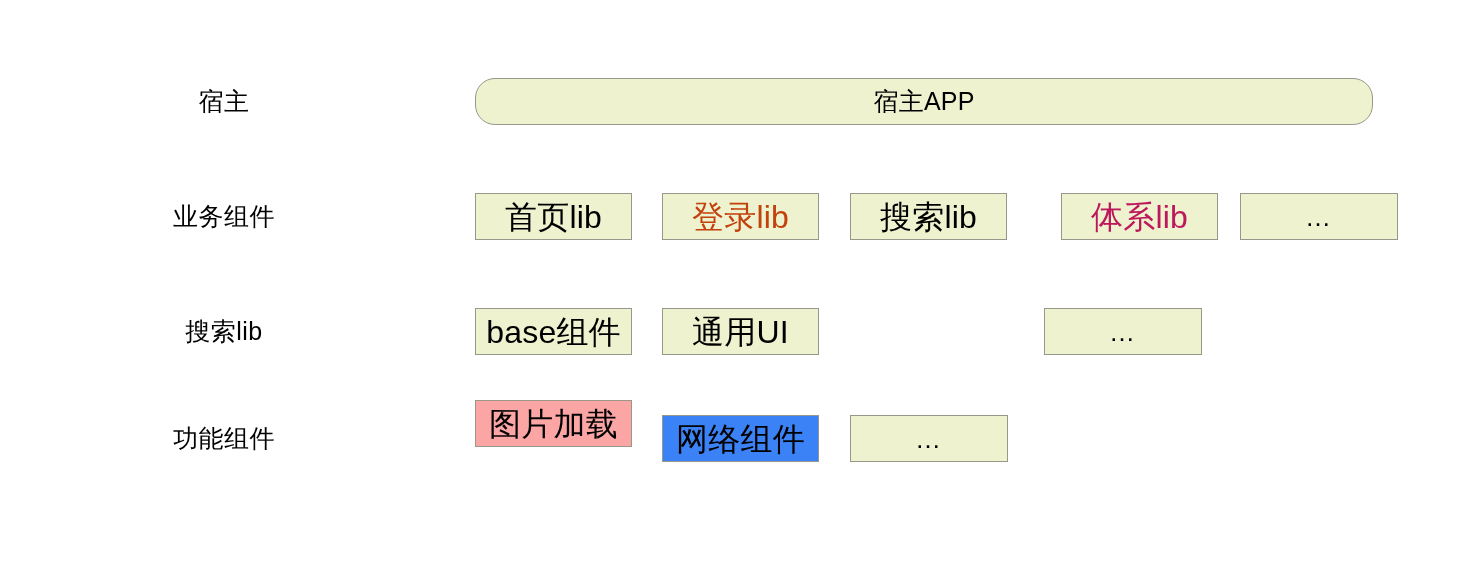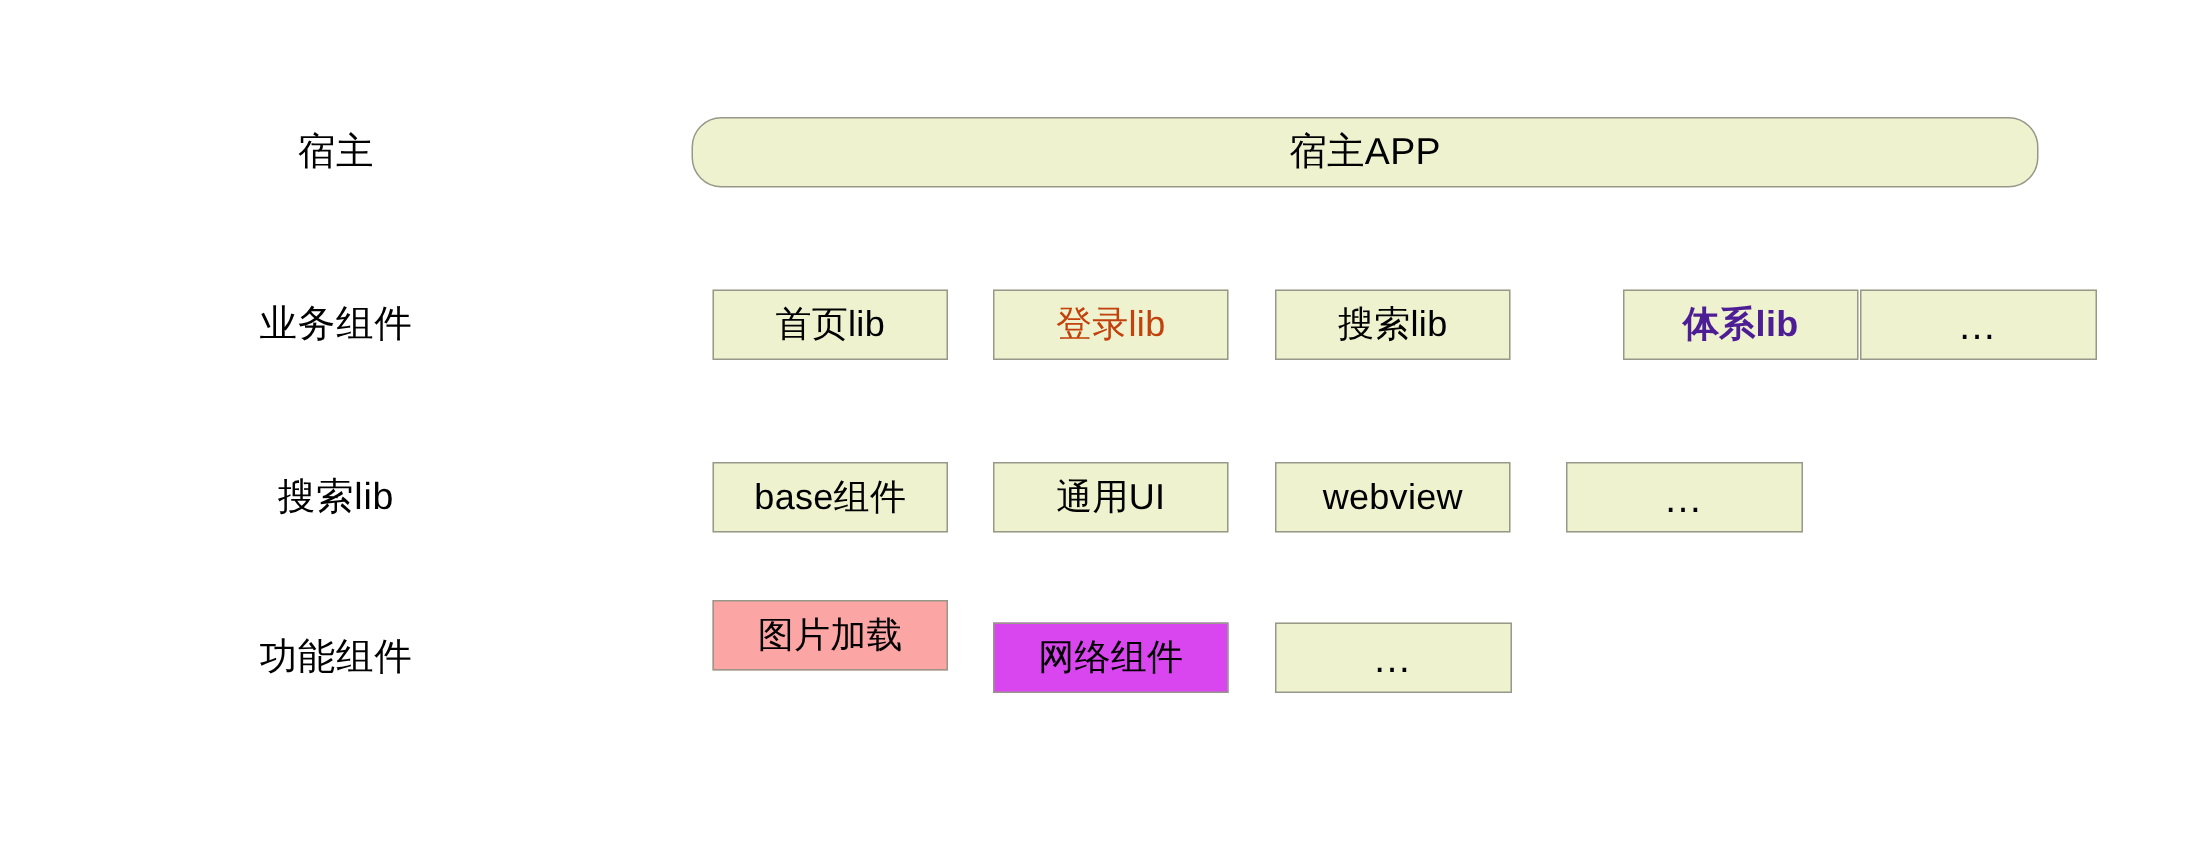--- a/index.html
+++ b/index.html
@@ -31,48 +31,47 @@
     letter-spacing: 0.5px;
   }
   .node-box {
     position: absolute;
     box-sizing: border-box;
     background: #eef2ce;
     border: 1px solid #97978a;
     display: flex;
     align-items: center;
     justify-content: center;
-    font-size: 24px;
+    font-size: 32px;
     line-height: 1;
     color: #000000;
     white-space: nowrap;
     letter-spacing: 0.2px;
   }
   .node-box.ellipsis {
     font-size: 26px;
     letter-spacing: 2px;
   }
   .node-box.banner {
     font-size: 25px;
   }
 </style>
 </head>
 <body>
 
 <div id="diagram" style="background: rgb(255, 255, 255);">
     <div class="tier-label" style="left: 0px; width: 356px; top: 78px; height: 47px;">宿主</div>
-    <div class="node-box banner" style="left: 415px; top: 78px; width: 898px; height: 47px; background: rgb(238, 242, 206); border-color: rgb(151, 151, 138); color: rgb(0, 0, 0); border-radius: 20px;">宿主APP</div>
+    <div class="node-box banner" style="left: 429px; top: 78px; width: 898px; height: 47px; background: rgb(238, 242, 206); border-color: rgb(151, 151, 138); color: rgb(0, 0, 0); border-radius: 20px;">宿主APP</div>
     <div class="tier-label" style="left: 0px; width: 356px; top: 193px; height: 47px;">业务组件</div>
     <div class="node-box" style="left: 429px; top: 193px; width: 157px; height: 47px; background: rgb(238, 242, 206); border-color: rgb(151, 151, 138); color: rgb(0, 0, 0);">首页lib</div>
     <div class="node-box" style="left: 616px; top: 193px; width: 157px; height: 47px; background: rgb(238, 242, 206); border-color: rgb(151, 151, 138); color: #c2410c;">登录lib</div>
     <div class="node-box" style="left: 804px; top: 193px; width: 157px; height: 47px; background: rgb(238, 242, 206); border-color: rgb(151, 151, 138); color: rgb(0, 0, 0);">搜索lib</div>
-    <div class="node-box" style="left: 1036px; top: 193px; width: 157px; height: 47px; background: rgb(238, 242, 206); border-color: rgb(151, 151, 138); color: #4c1d95; font-weight: bold;">体系lib</div>
+    <div class="node-box" style="left: 1015px; top: 193px; width: 157px; height: 47px; background: rgb(238, 242, 206); border-color: rgb(151, 151, 138); color: #be185d;">体系lib</div>
     <div class="node-box ellipsis" style="left: 1194px; top: 193px; width: 158px; height: 47px; background: rgb(238, 242, 206); border-color: rgb(151, 151, 138); color: rgb(0, 0, 0);">…</div>
     <div class="tier-label" style="left: 0px; width: 356px; top: 308px; height: 47px;">搜索lib</div>
     <div class="node-box" style="left: 616px; top: 308px; width: 157px; height: 47px; background: rgb(238, 242, 206); border-color: rgb(151, 151, 138); color: rgb(0, 0, 0);">通用UI</div>
     <div class="node-box" style="left: 429px; top: 308px; width: 157px; height: 47px; background: rgb(238, 242, 206); border-color: rgb(151, 151, 138); color: rgb(0, 0, 0);">base组件</div>
-    <div class="node-box" style="left: 804px; top: 308px; width: 157px; height: 47px; background: rgb(238, 242, 206); border-color: rgb(151, 151, 138); color: rgb(0, 0, 0);">webview</div>
     <div class="node-box ellipsis" style="left: 998px; top: 308px; width: 158px; height: 47px; background: rgb(238, 242, 206); border-color: rgb(151, 151, 138); color: rgb(0, 0, 0);">…</div>
     <div class="tier-label" style="left: 0px; width: 356px; top: 415px; height: 47px;">功能组件</div>
     <div class="node-box" style="left: 429px; top: 400px; width: 157px; height: 47px; background: #fca5a5; border-color: rgb(151, 151, 138); color: rgb(0, 0, 0);">图片加载</div>
-    <div class="node-box" style="left: 616px; top: 415px; width: 157px; height: 47px; background: #d946ef; border-color: rgb(151, 151, 138); color: rgb(0, 0, 0);">网络组件</div>
+    <div class="node-box" style="left: 616px; top: 415px; width: 157px; height: 47px; background: #3b82f6; border-color: rgb(151, 151, 138); color: rgb(0, 0, 0);">网络组件</div>
     <div class="node-box ellipsis" style="left: 804px; top: 415px; width: 158px; height: 47px; background: rgb(238, 242, 206); border-color: rgb(151, 151, 138); color: rgb(0, 0, 0);">…</div>
   </div>
 
 </body></html>

